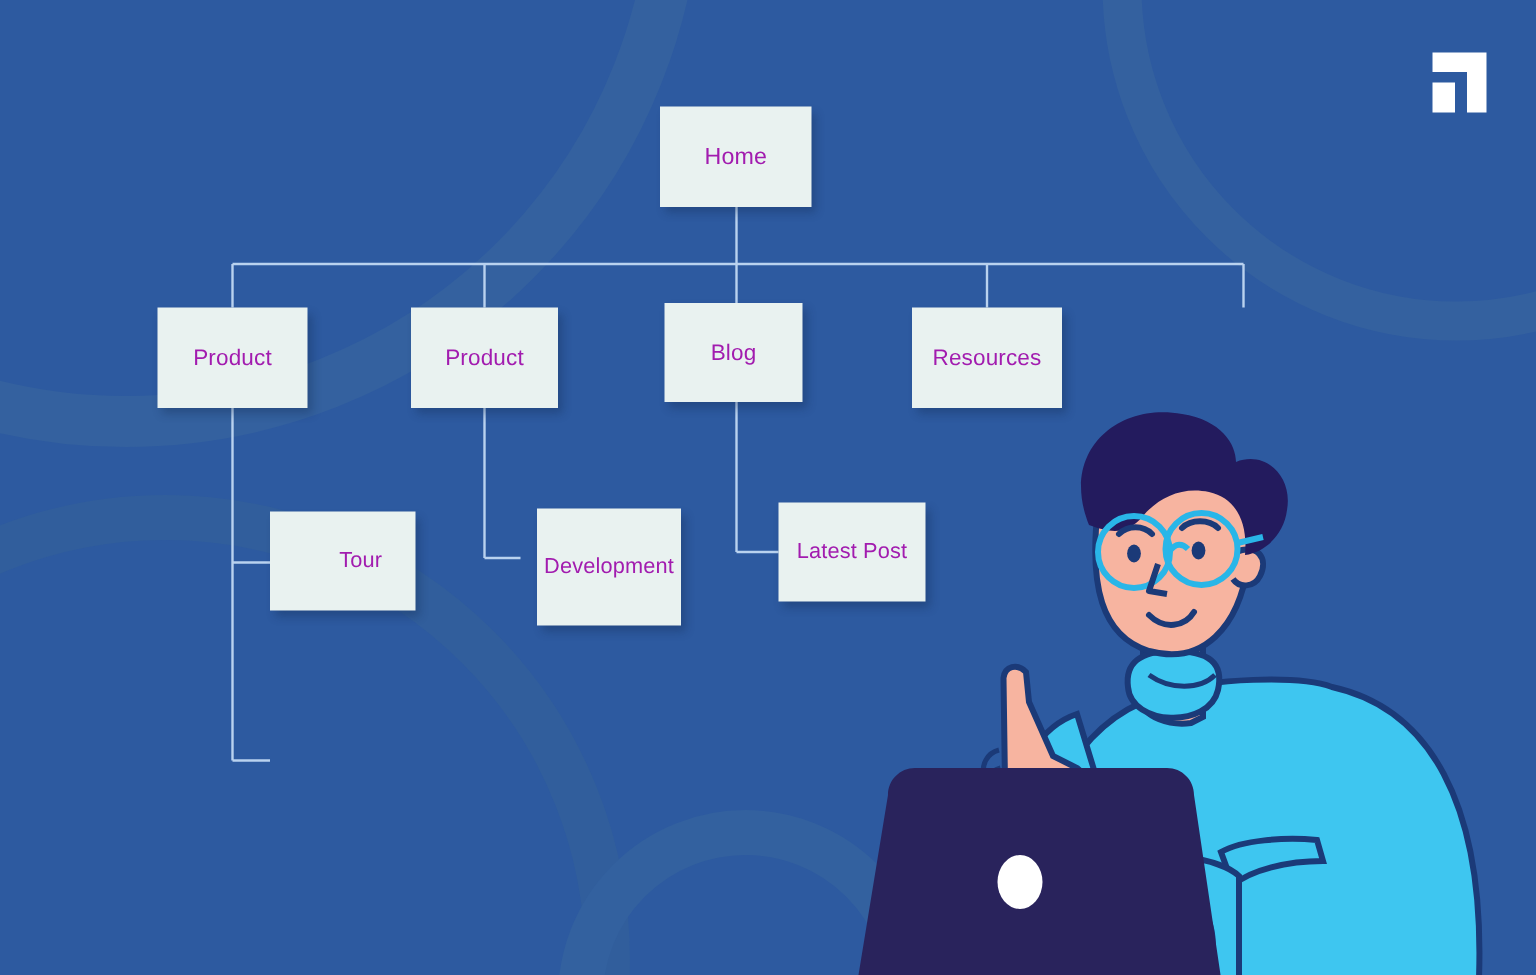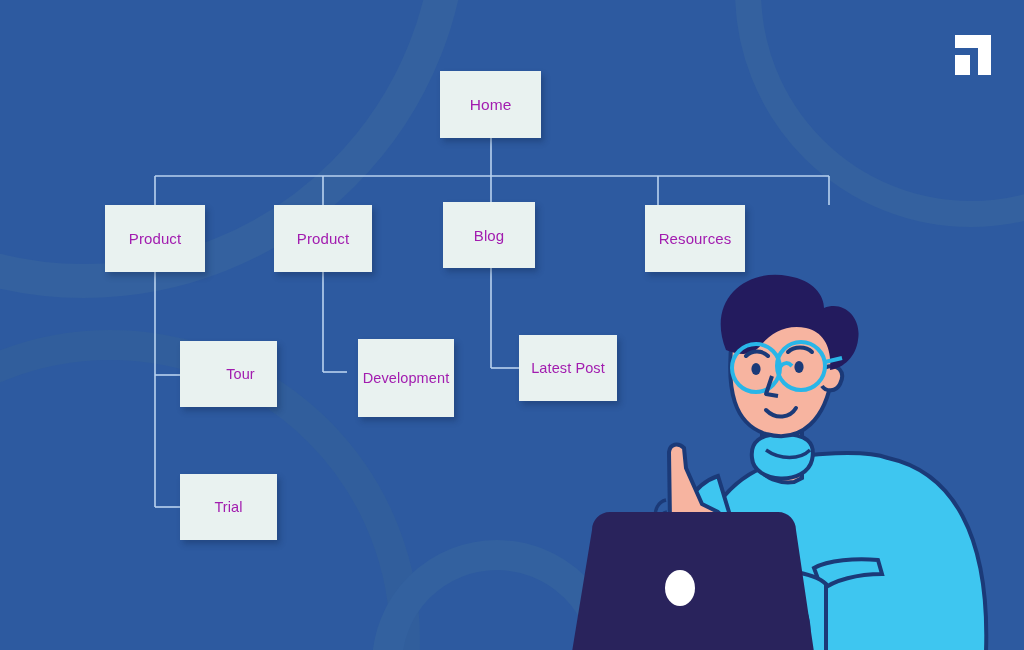--- a/index.html
+++ b/index.html
@@ -161,32 +161,29 @@
     </div>
 
     <div class="node lvl2" style="left:274px; top:205px; width:98px; height:67px;">
       <span>Product</span>
     </div>
 
     <div class="node lvl2" style="left:443px; top:202px; width:92px; height:66px;">
       <span>Blog</span>
     </div>
 
-    <div class="node lvl2" style="left:608px; top:205px; width:100px; height:67px;margin-left:37px;">
+    <div class="node lvl2" style="left:608px; top:205px; width:100px; height:67px;">
       <span>Resources</span>
     </div>
 
 
     <div class="node lvl3" style="left:180px; top:341px; width:97px; height:66px;padding-left:24px;">
       <span>Tour</span>
     </div>
 
-    <div class="node lvl3" style="left:180px; top:474px; width:97px; height:66px;">
-      <span>Trial</span>
-    </div>
 
     <div class="node lvl3" style="left:358px; top:339px; width:96px; height:78px;">
       <span>Development</span>
     </div>
 
     <div class="node lvl3" style="left:519px; top:335px; width:98px; height:66px;">
       <span>Latest Post</span>
     </div>
 
   </div>

